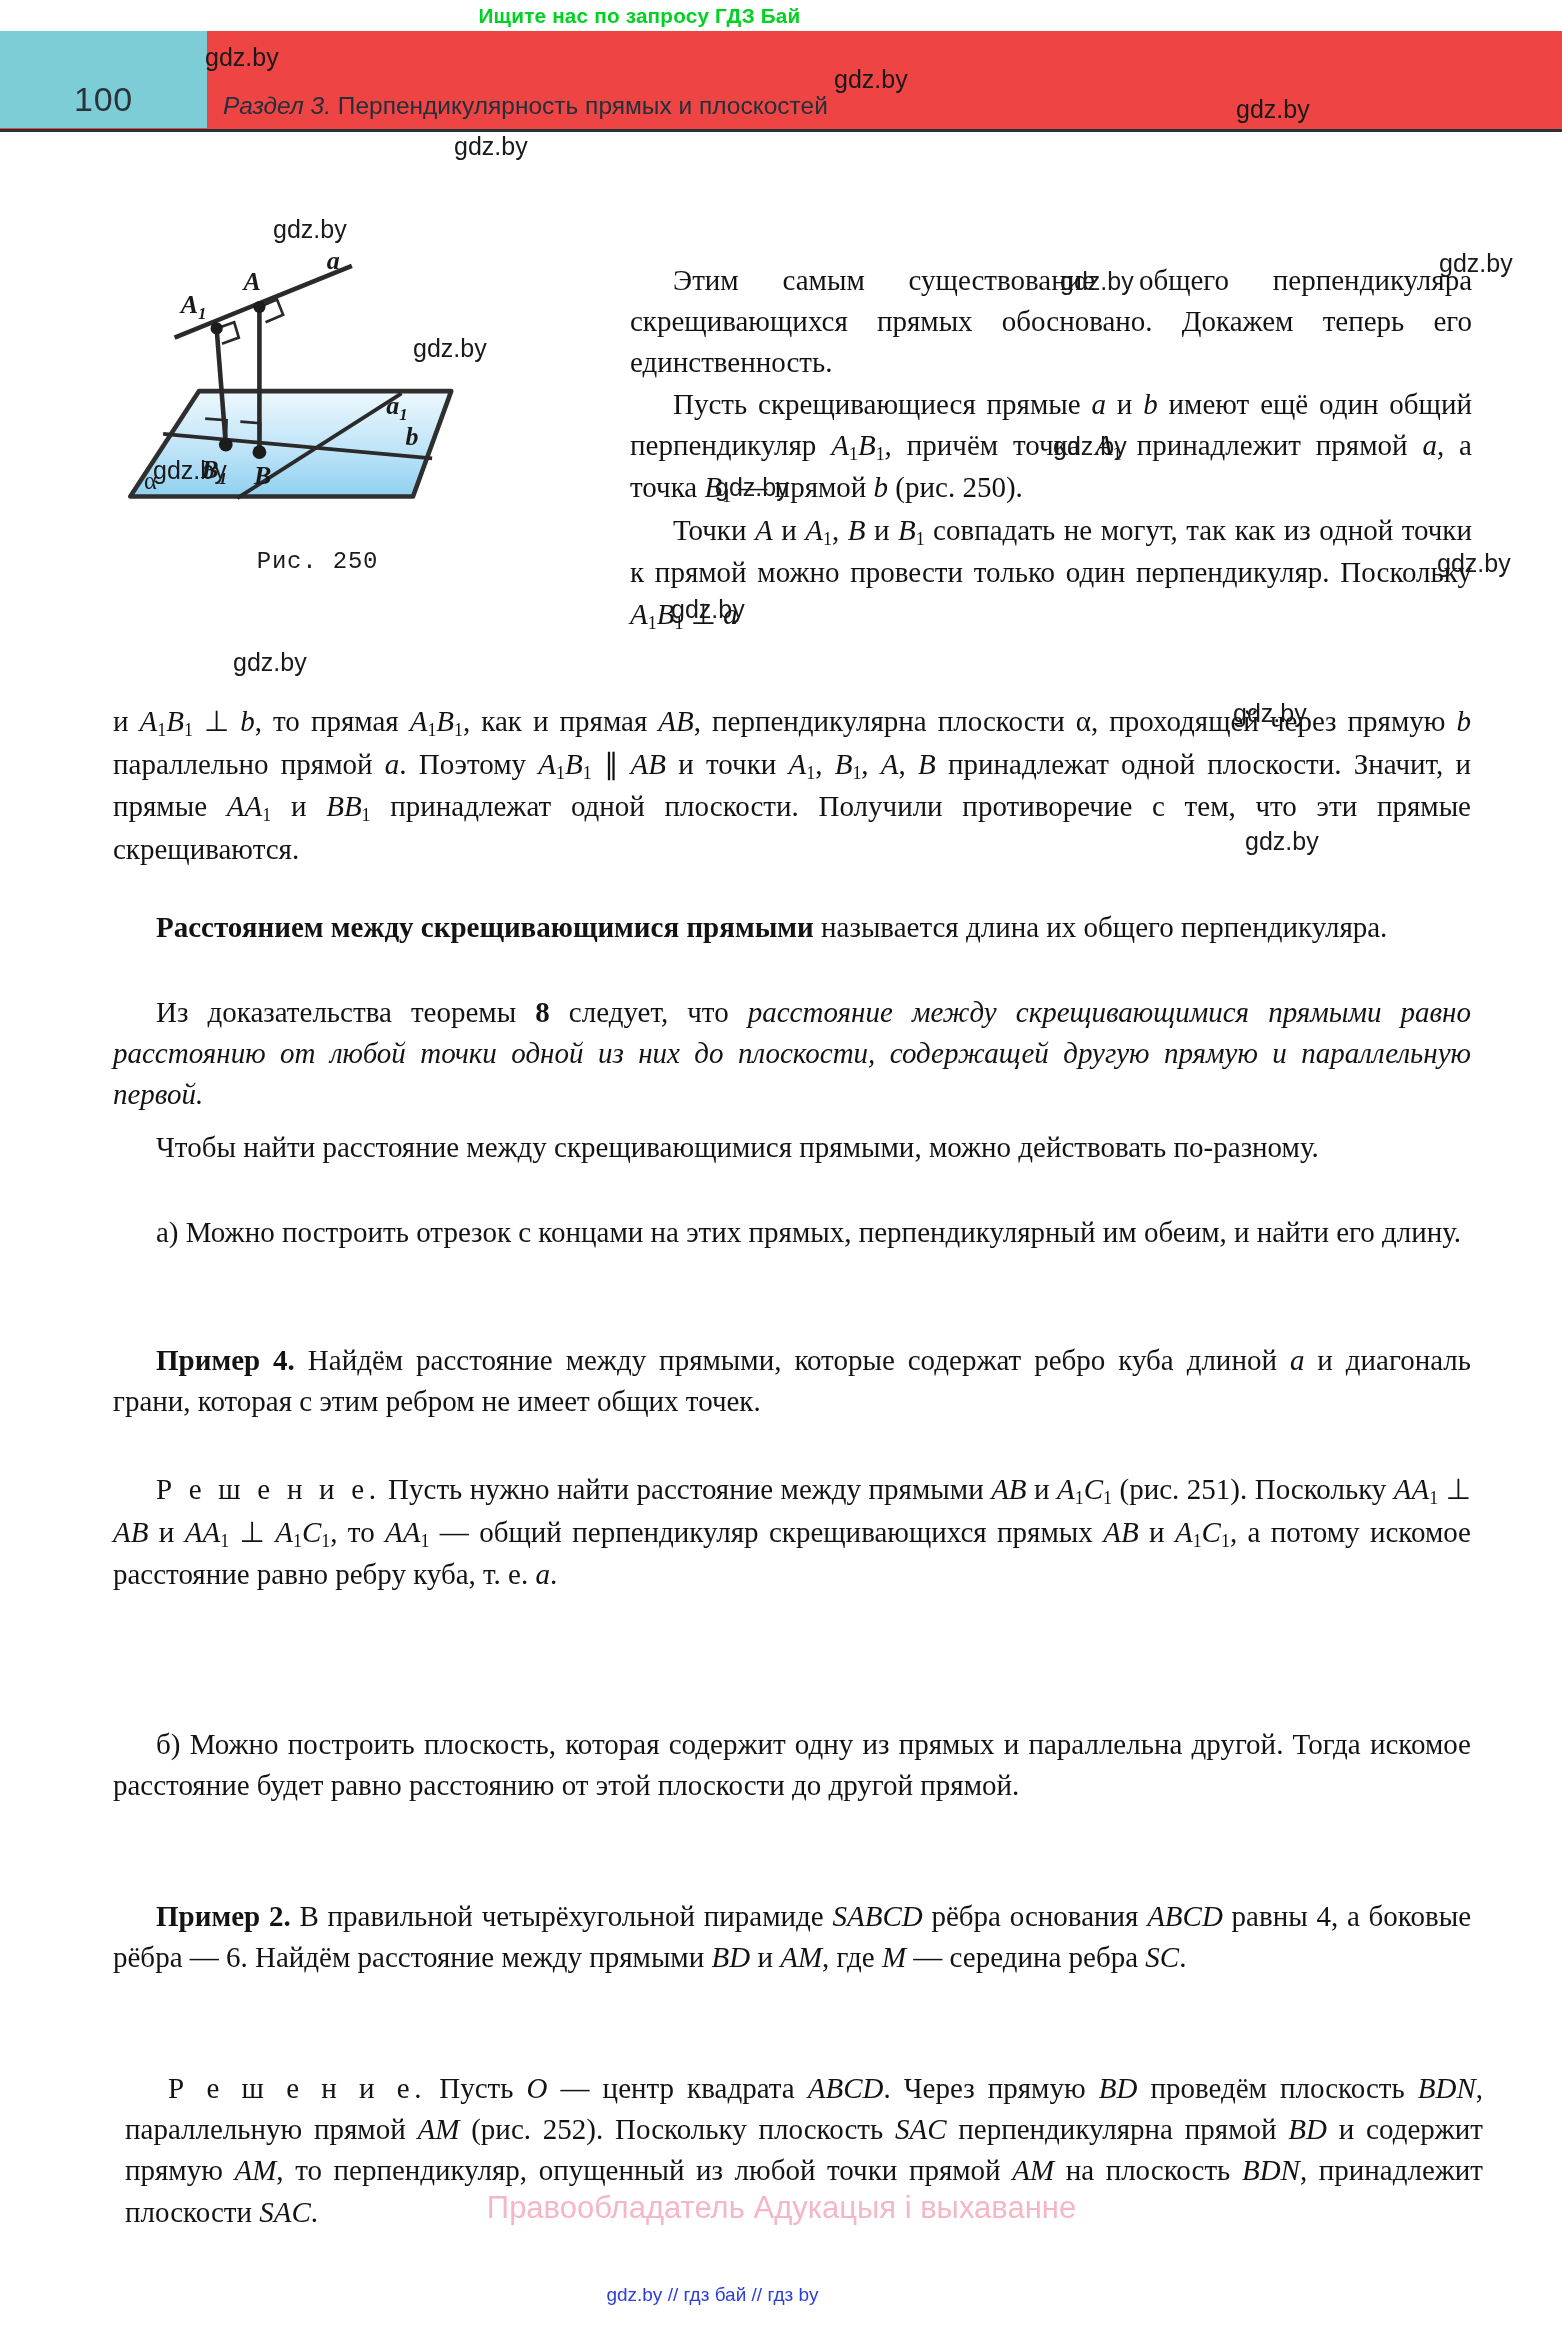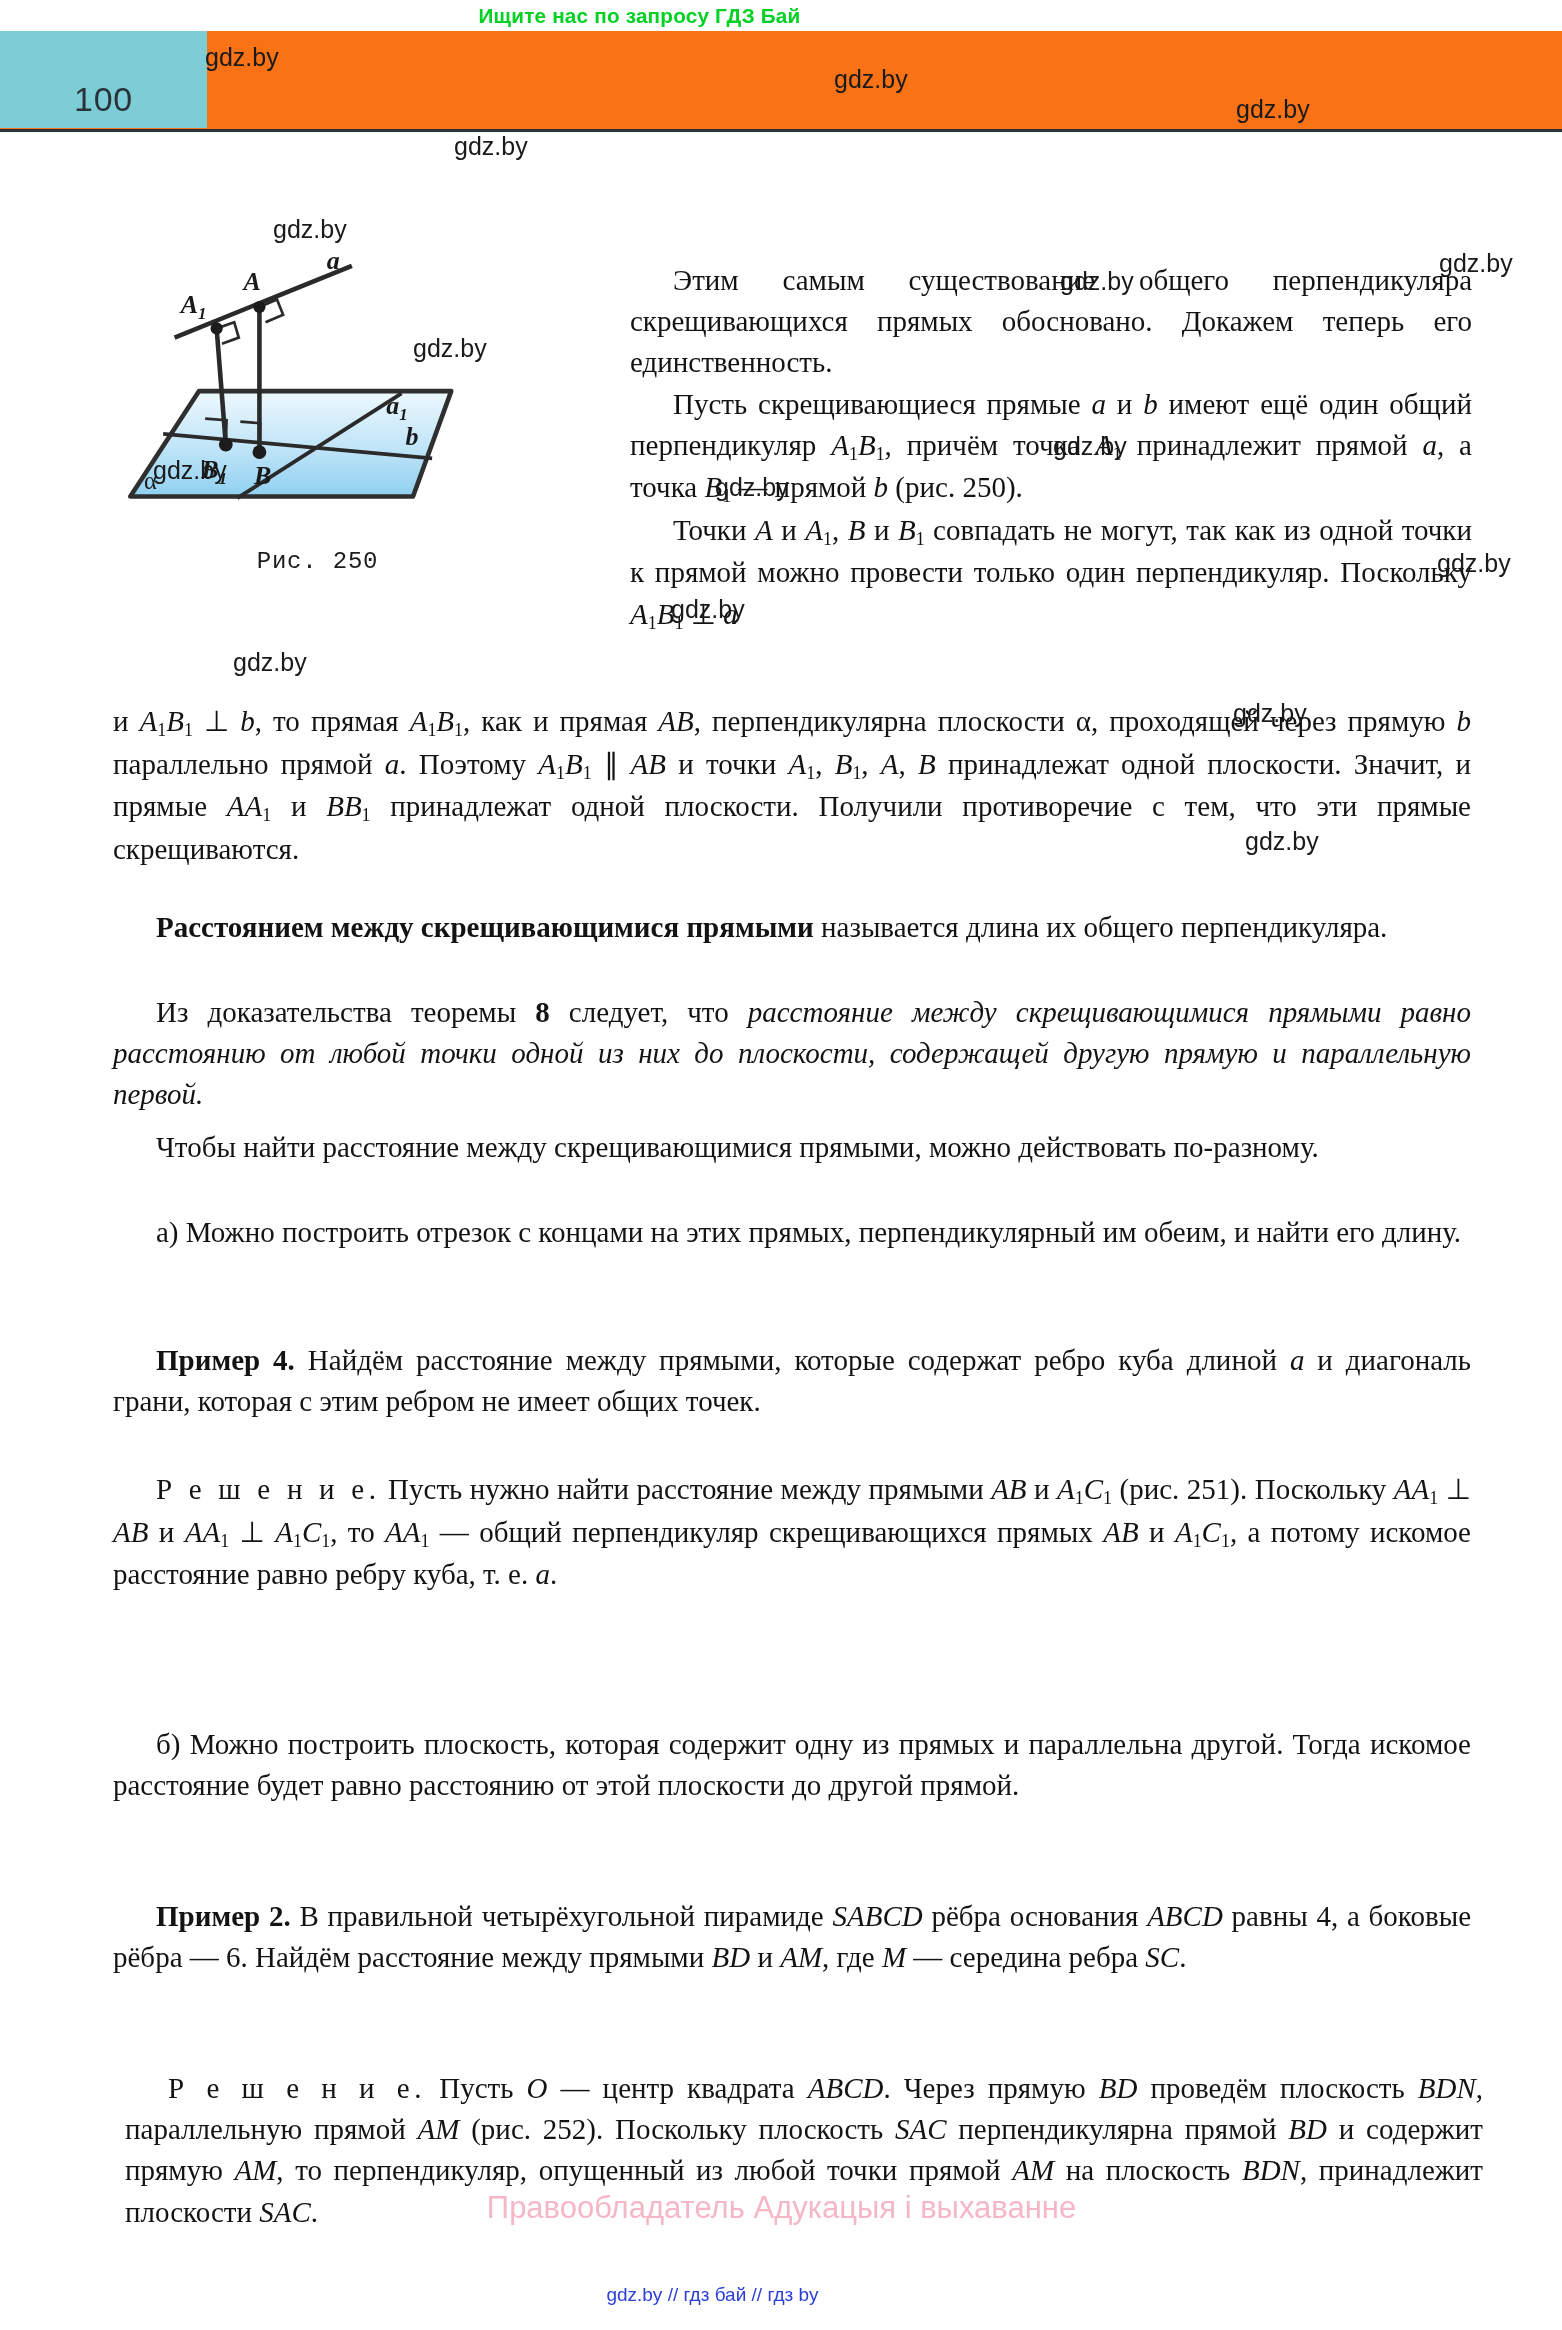--- a/index.html
+++ b/index.html
@@ -100,23 +100,27 @@
     color:#2b3fd8;
   }
 </style>
 </head>
 <body>
 
 <div class="promo-strip">
   <span class="promo-text" style="color: rgb(0, 209, 35);">Ищите нас по запросу ГДЗ Бай</span>
 </div>
 
-<div class="header-band" style="background: #f97316; border-bottom-color: rgb(42, 51, 57);">
+<div class="header-band" style="background: #ef4444; border-bottom-color: rgb(42, 51, 57);">
   <div class="header-pagebox" style="background: rgb(124, 205, 214);"></div>
   <div class="header-pagenum">100</div>
+  <div class="header-title">
+    <span class="sec">Раздел 3.</span>
+    <span> Перпендикулярность прямых и плоскостей</span>
+  </div>
 </div>
 
 <div class="figure-wrap">
   <svg width="405" height="321" viewBox="0 0 530 420">
     <defs>
       <linearGradient id="planeGrad" x1="0" y1="0" x2="0" y2="1">
         <stop offset="0%" stop-color="#eef8fd"></stop>
         <stop offset="55%" stop-color="#bfe4f8"></stop>
         <stop offset="100%" stop-color="#8fd0f0"></stop>
       </linearGradient>

